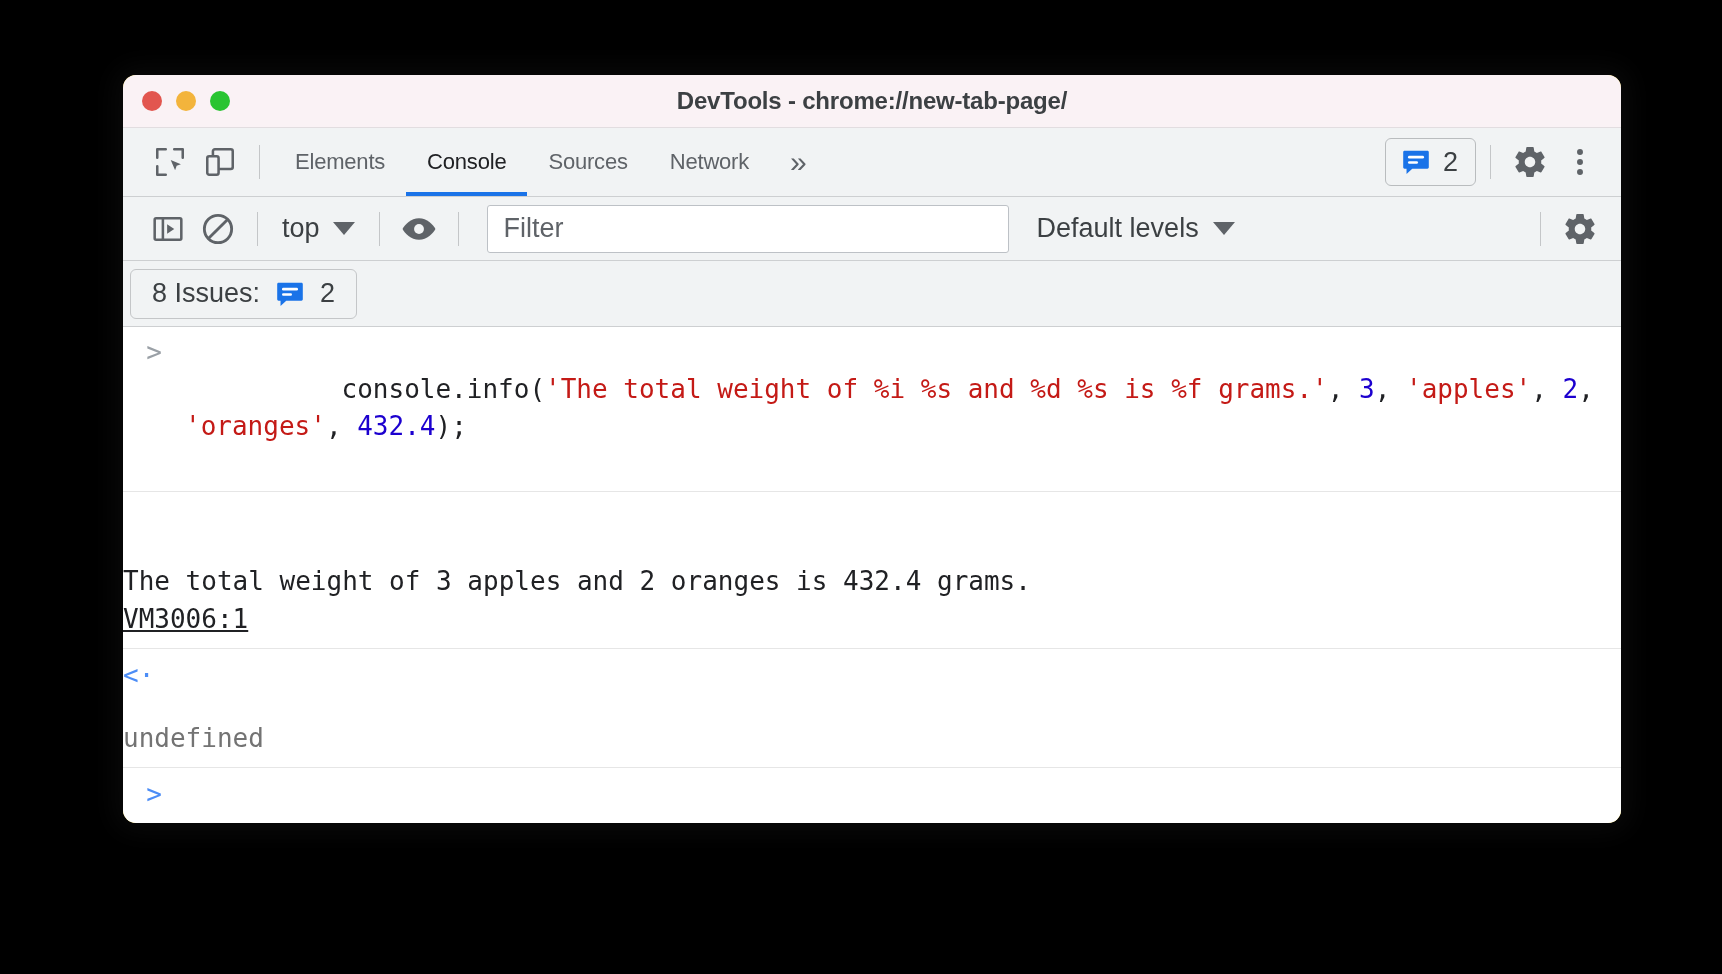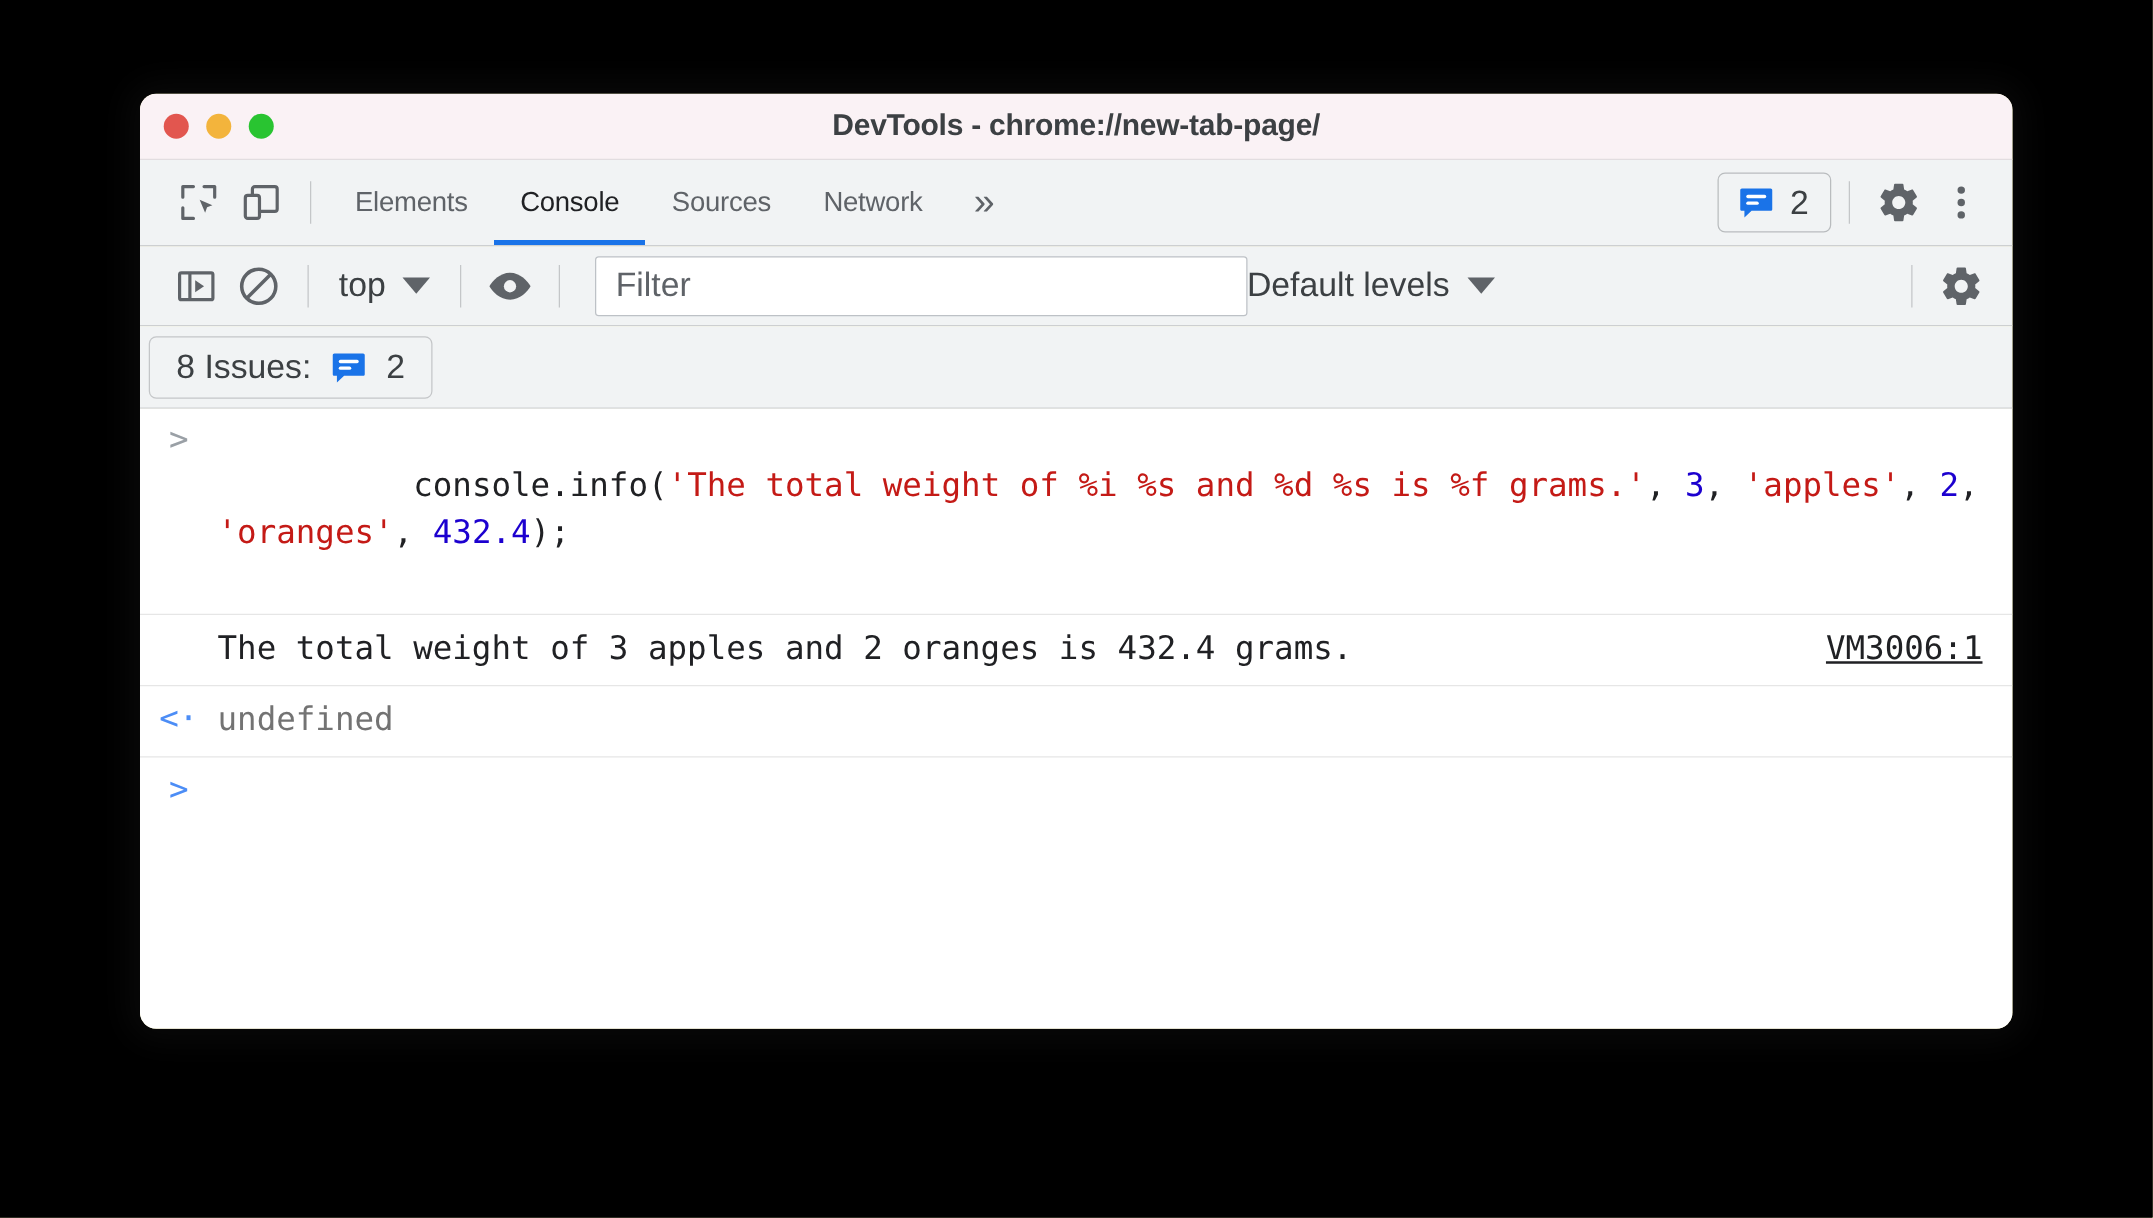--- a/index.html
+++ b/index.html
@@ -15,25 +15,25 @@
   .screen {
     position: relative;
     width: 1722px;
     height: 974px;
     background: #000000;
   }
 
   
   .window {
     position: absolute;
-    left: 112px;
+    left: 123px;
     top: 75px;
     width: 1498px;
     height: 748px;
-    background: #fef9c3;
+    background: #fde047;
     border-radius: 13px;
     overflow: hidden;
     box-shadow: 0 0 26px 10px rgba(255,255,255,0.035);
   }
 
   
   .titlebar {
     position: relative;
     height: 52px;
     background: #faf2f5;
@@ -179,20 +179,21 @@
     font-size: 27px;
     color: #5f6368;
   }
 
   .levels {
     display: flex;
     align-items: center;
     gap: 14px;
     font-size: 27px;
     color: #3c4043;
+    margin-left: 28px;
     white-space: nowrap;
   }
 
   
   .issuesbar {
     height: 66px;
     background: #f1f3f4;
     border-bottom: 1px solid #cdcfd1;
     display: flex;
     align-items: center;
@@ -251,20 +252,21 @@
   .tok-number { color: #1c00cf; }
 
   .result-row {
     display: flex;
     align-items: flex-start;
     border-bottom: 1px solid #e6e6e6;
     padding: 8px 0 10px 0;
     font-family: "DejaVu Sans Mono", "Liberation Mono", monospace;
     font-size: 26px;
     line-height: 38px;
+    flex-direction: column;
   }
   .result-text {
     flex: 1 1 auto;
     color: #202124;
   }
   .vm-link {
     flex: none;
     color: #202124;
     text-decoration: underline;
     padding-right: 24px;

